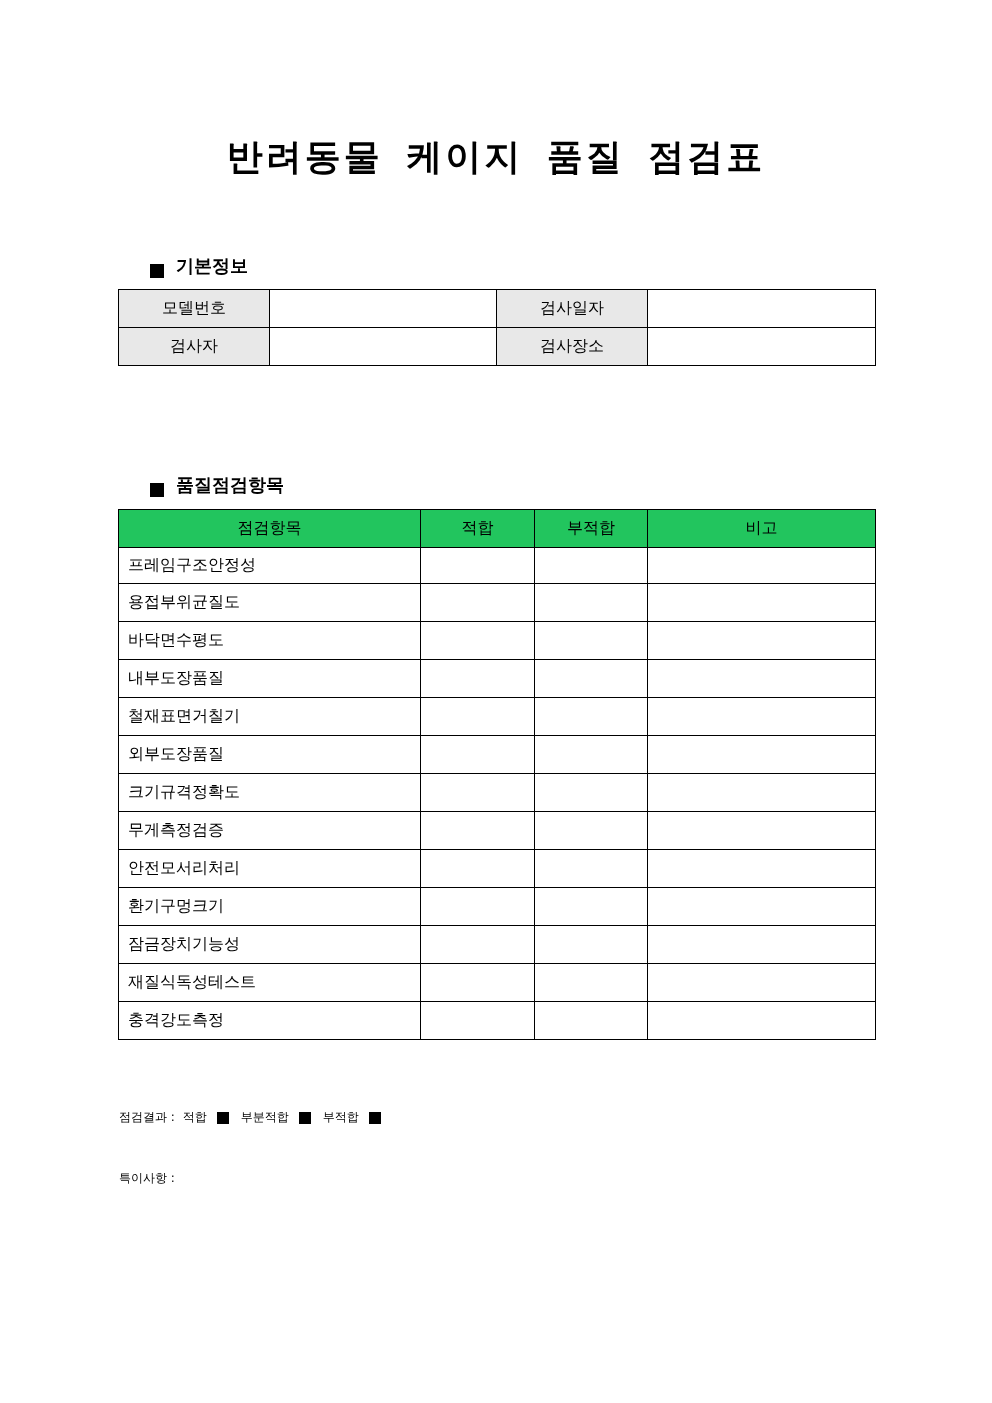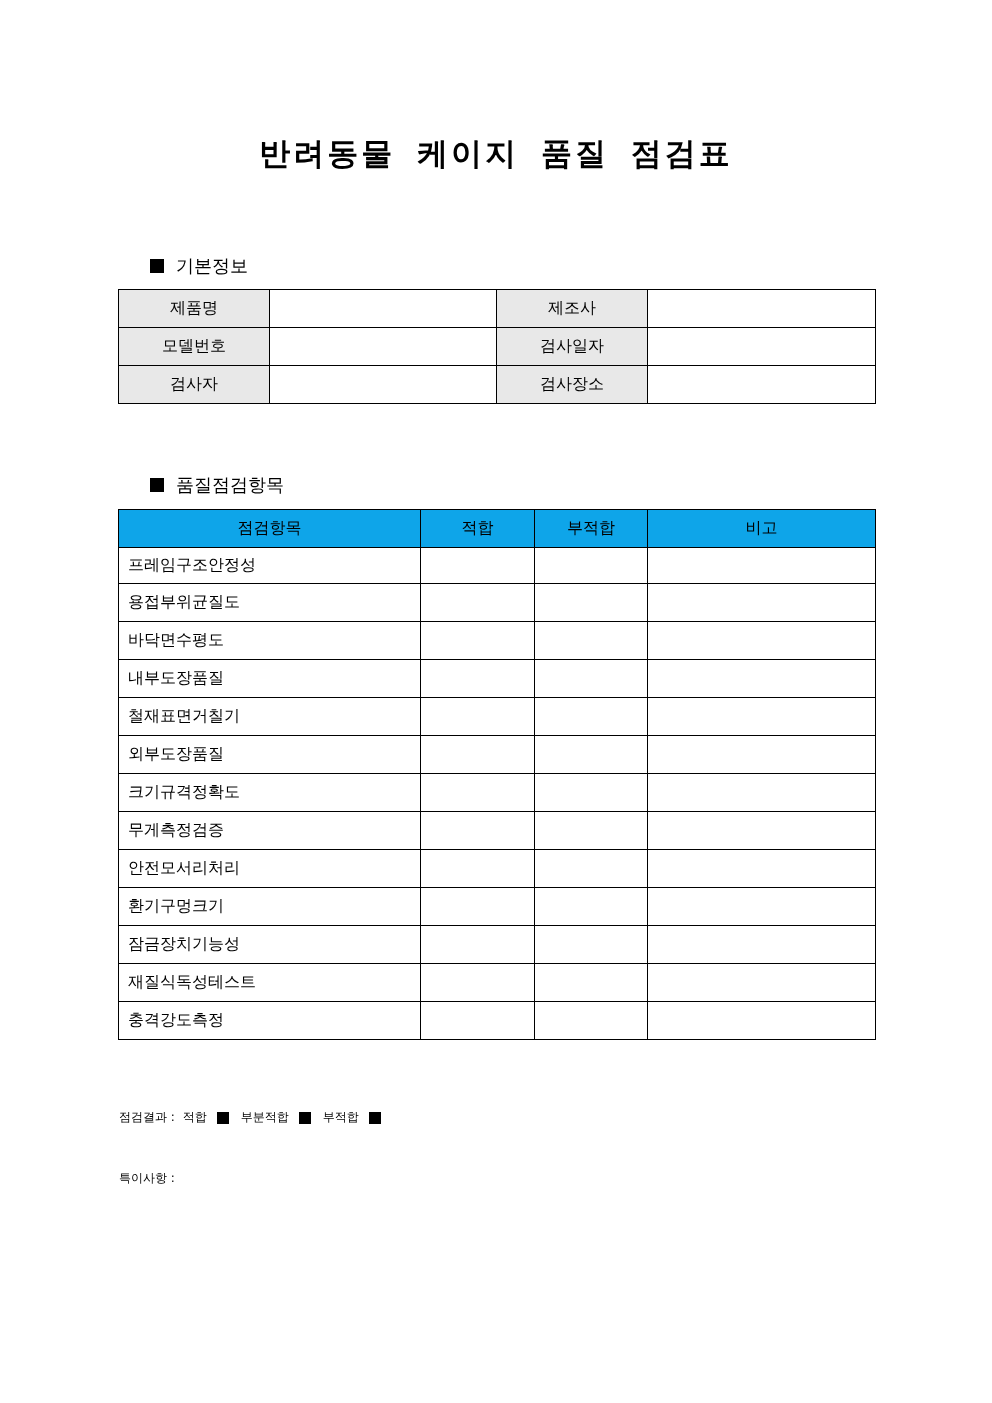--- a/index.html
+++ b/index.html
@@ -3,39 +3,39 @@
   <meta charset="utf-8">
   <style>
     html, body { margin: 0; padding: 0; background: #ffffff; }
     body {
       width: 992px; height: 1403px; position: relative; overflow: hidden;
       font-family: "DejaVu Sans", "Liberation Sans", sans-serif;
       color: #000;
     }
     .title {
       position: absolute; left: 0; top: 133px; width: 992px;
-      text-align: center; font-size: 31px; font-weight: bold; letter-spacing: 3px;
+      text-align: center; font-size: 36px; font-weight: bold; letter-spacing: 3px;
       word-spacing: 8px;
     }
     .section-head {
-      position: absolute; left: 119px; font-size: 18px; font-weight: normal;
-      display: flex; align-items: center; padding-left: 31px;
+      position: absolute; left: 119px; font-size: 18px; font-weight: bold;
+      display: flex; align-items: flex-end; padding-left: 31px;
     }
     .section-head .sq {
       display: inline-block; width: 14px; height: 14px; background: #000; margin-right: 12px;
     }
     table.grid {
       position: absolute; left: 118px; border-collapse: collapse; table-layout: fixed;
     }
     table.grid td {
       border: 1.5px solid #000; padding: 0; font-size: 16px; height: 36px;
       box-sizing: border-box;
     }
     .lbl { background: #e8e8e8; text-align: center; }
-    .hdr { background: #0ea5e9; text-align: center; }
+    .hdr { background: #22c55e; text-align: center; }
     .item { padding-left: 9px !important; text-align: left; }
     .footer-line {
       position: absolute; left: 119px; font-size: 12px; display: flex; align-items: center;
     }
     .footer-line .sq2 {
       display: inline-block; width: 12px; height: 12px; background: #000; margin: 0 12px 0 10px;
     }
   </style>
 </head>
 <body>
@@ -48,26 +48,20 @@
 </div>
 
 <table class="grid" style="top:289px; width:757px;">
   <colgroup>
     <col style="width:151px">
       <col style="width:227px">
       <col style="width:151px">
       <col style="width:228px">
   </colgroup>
   <tbody>
-      <tr style="height:38px;">
-    <td class="lbl">제품명</td>
-    <td></td>
-    <td class="lbl">제조사</td>
-    <td></td>
-  </tr>
   <tr style="height:38px;">
     <td class="lbl">모델번호</td>
     <td></td>
     <td class="lbl">검사일자</td>
     <td></td>
   </tr>
   <tr style="height:38px;padding-left:28px;">
     <td class="lbl">검사자</td>
     <td></td>
     <td class="lbl">검사장소</td>

